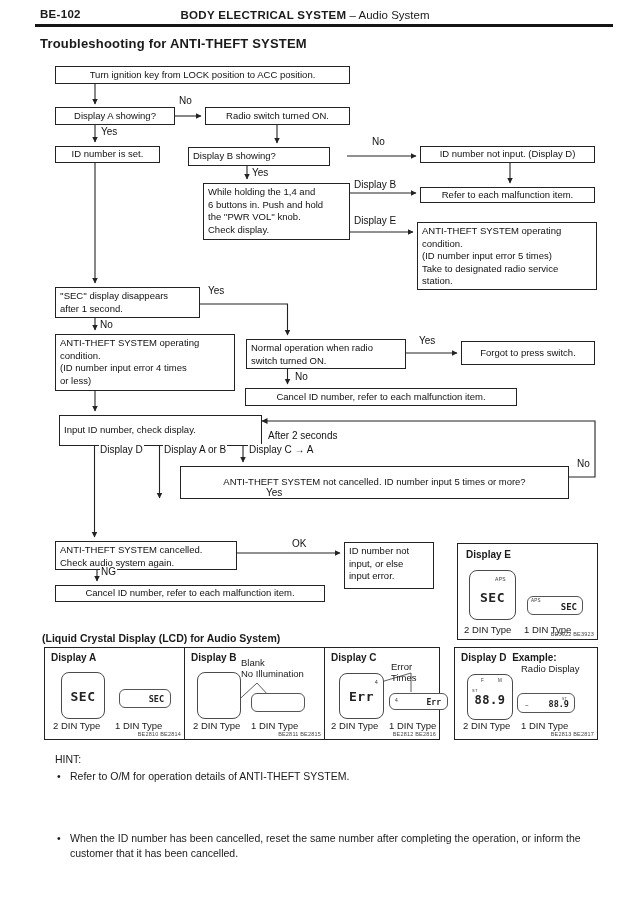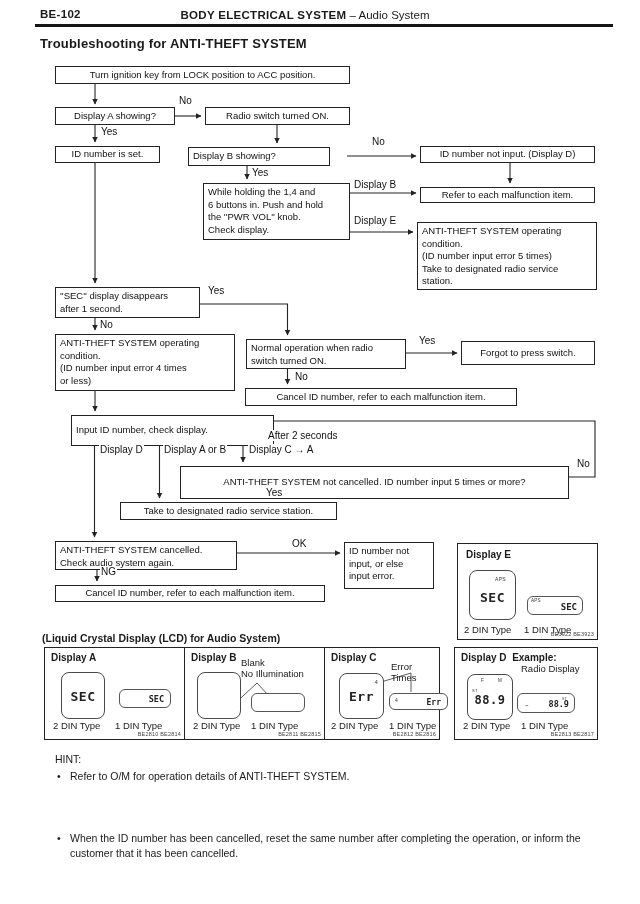--- a/index.html
+++ b/index.html
@@ -102,23 +102,22 @@
   <div class="box ml" style="left:55px;top:287px;width:145px;height:31px">''SEC'' display disappears
 after 1 second.</div>
   <div class="box ml" style="left:55px;top:334px;width:180px;height:57px">ANTI-THEFT SYSTEM operating
 condition.
 (ID number input error 4 times
 or less)</div>
   <div class="box ml" style="left:246px;top:339px;width:160px;height:30px">Normal operation when radio
 switch turned ON.</div>
   <div class="box c" style="left:461px;top:341px;width:134px;height:24px">Forgot to press switch.</div>
   <div class="box c" style="left:245px;top:388px;width:272px;height:18px">Cancel ID number, refer to each malfunction item.</div>
-  <div class="box cl" style="left:71px;top:415px;width:203px;height:31px">Input ID number, check display.</div>
+  <div class="box cl" style="left:59px;top:415px;width:203px;height:31px">Input ID number, check display.</div>
   <div class="box c" style="left:180px;top:466px;width:389px;height:33px">ANTI-THEFT SYSTEM not cancelled. ID number input 5 times or more?</div>
-  <div class="box c" style="left:120px;top:502px;width:217px;height:18px">Take to designated radio service station.</div>
   <div class="box ml" style="left:55px;top:541px;width:182px;height:29px">ANTI-THEFT SYSTEM cancelled.
 Check audio system again.</div>
   <div class="box ml" style="left:344px;top:542px;width:90px;height:47px">ID number not
 input, or else
 input error.</div>
   <div class="box c" style="left:55px;top:585px;width:270px;height:17px">Cancel ID number, refer to each malfunction item.</div>
 
   <div class="lbl" style="left:178px;top:95px">No</div>
   <div class="lbl" style="left:100px;top:126px">Yes</div>
   <div class="lbl" style="left:371px;top:136px">No</div>

